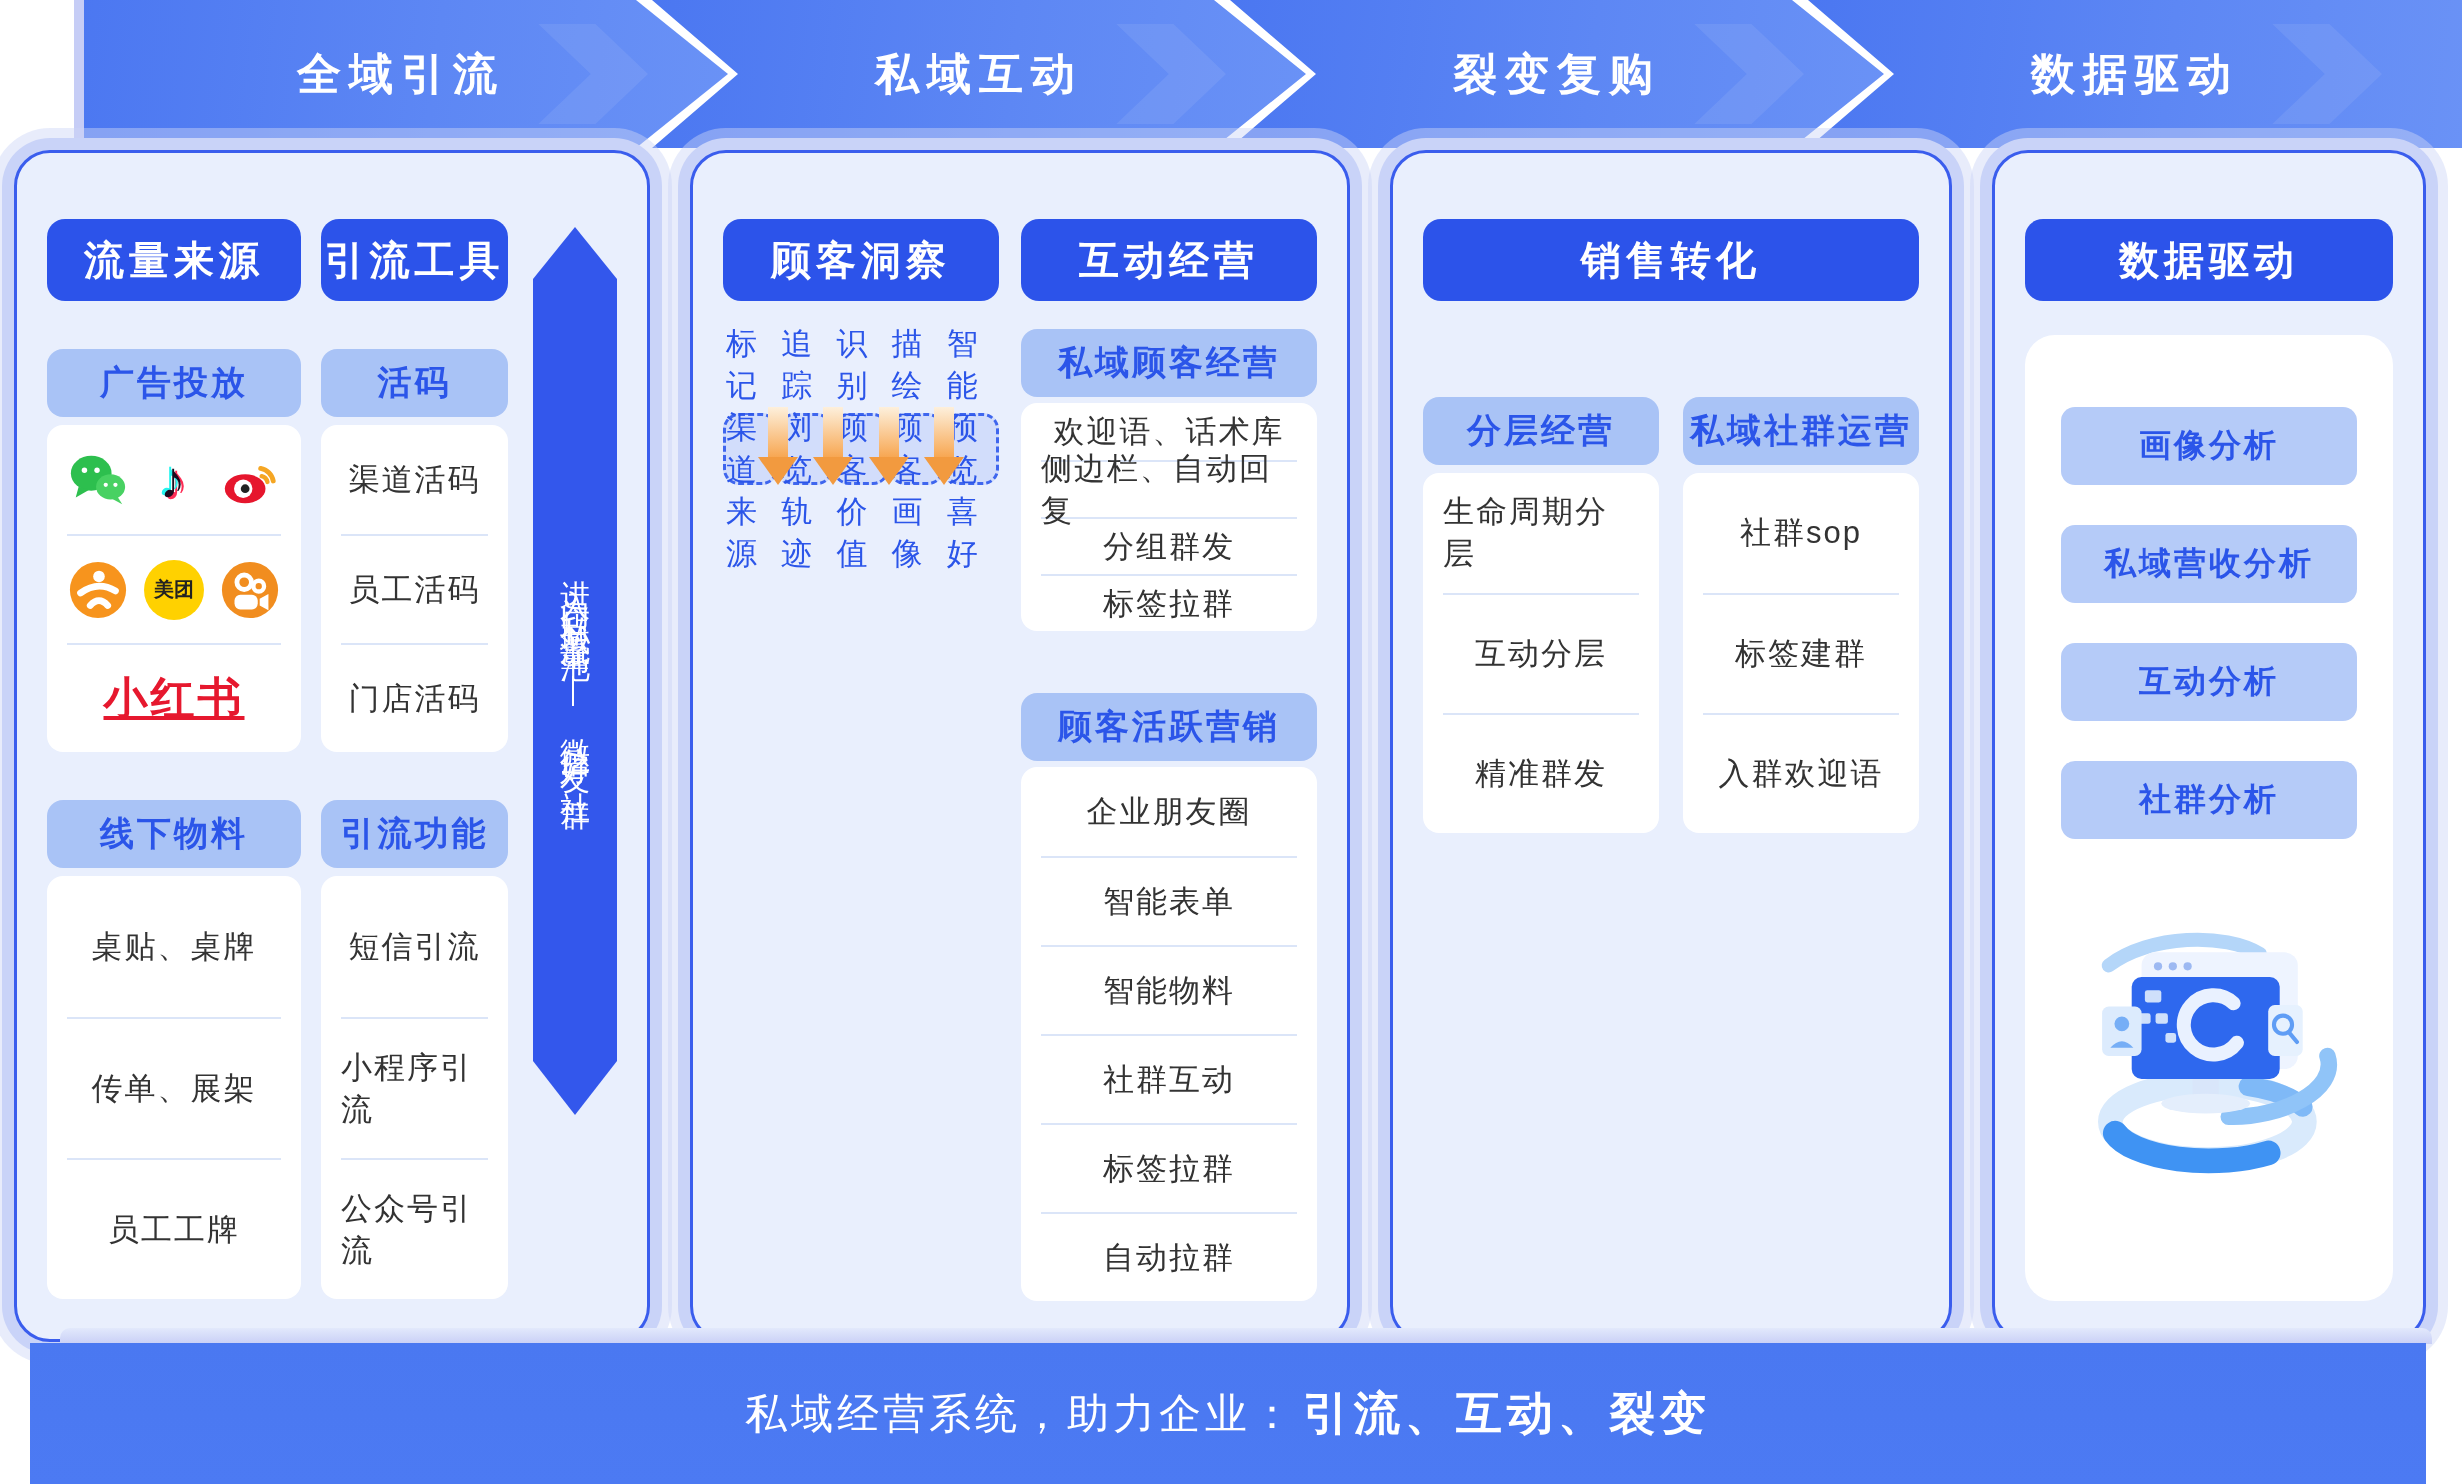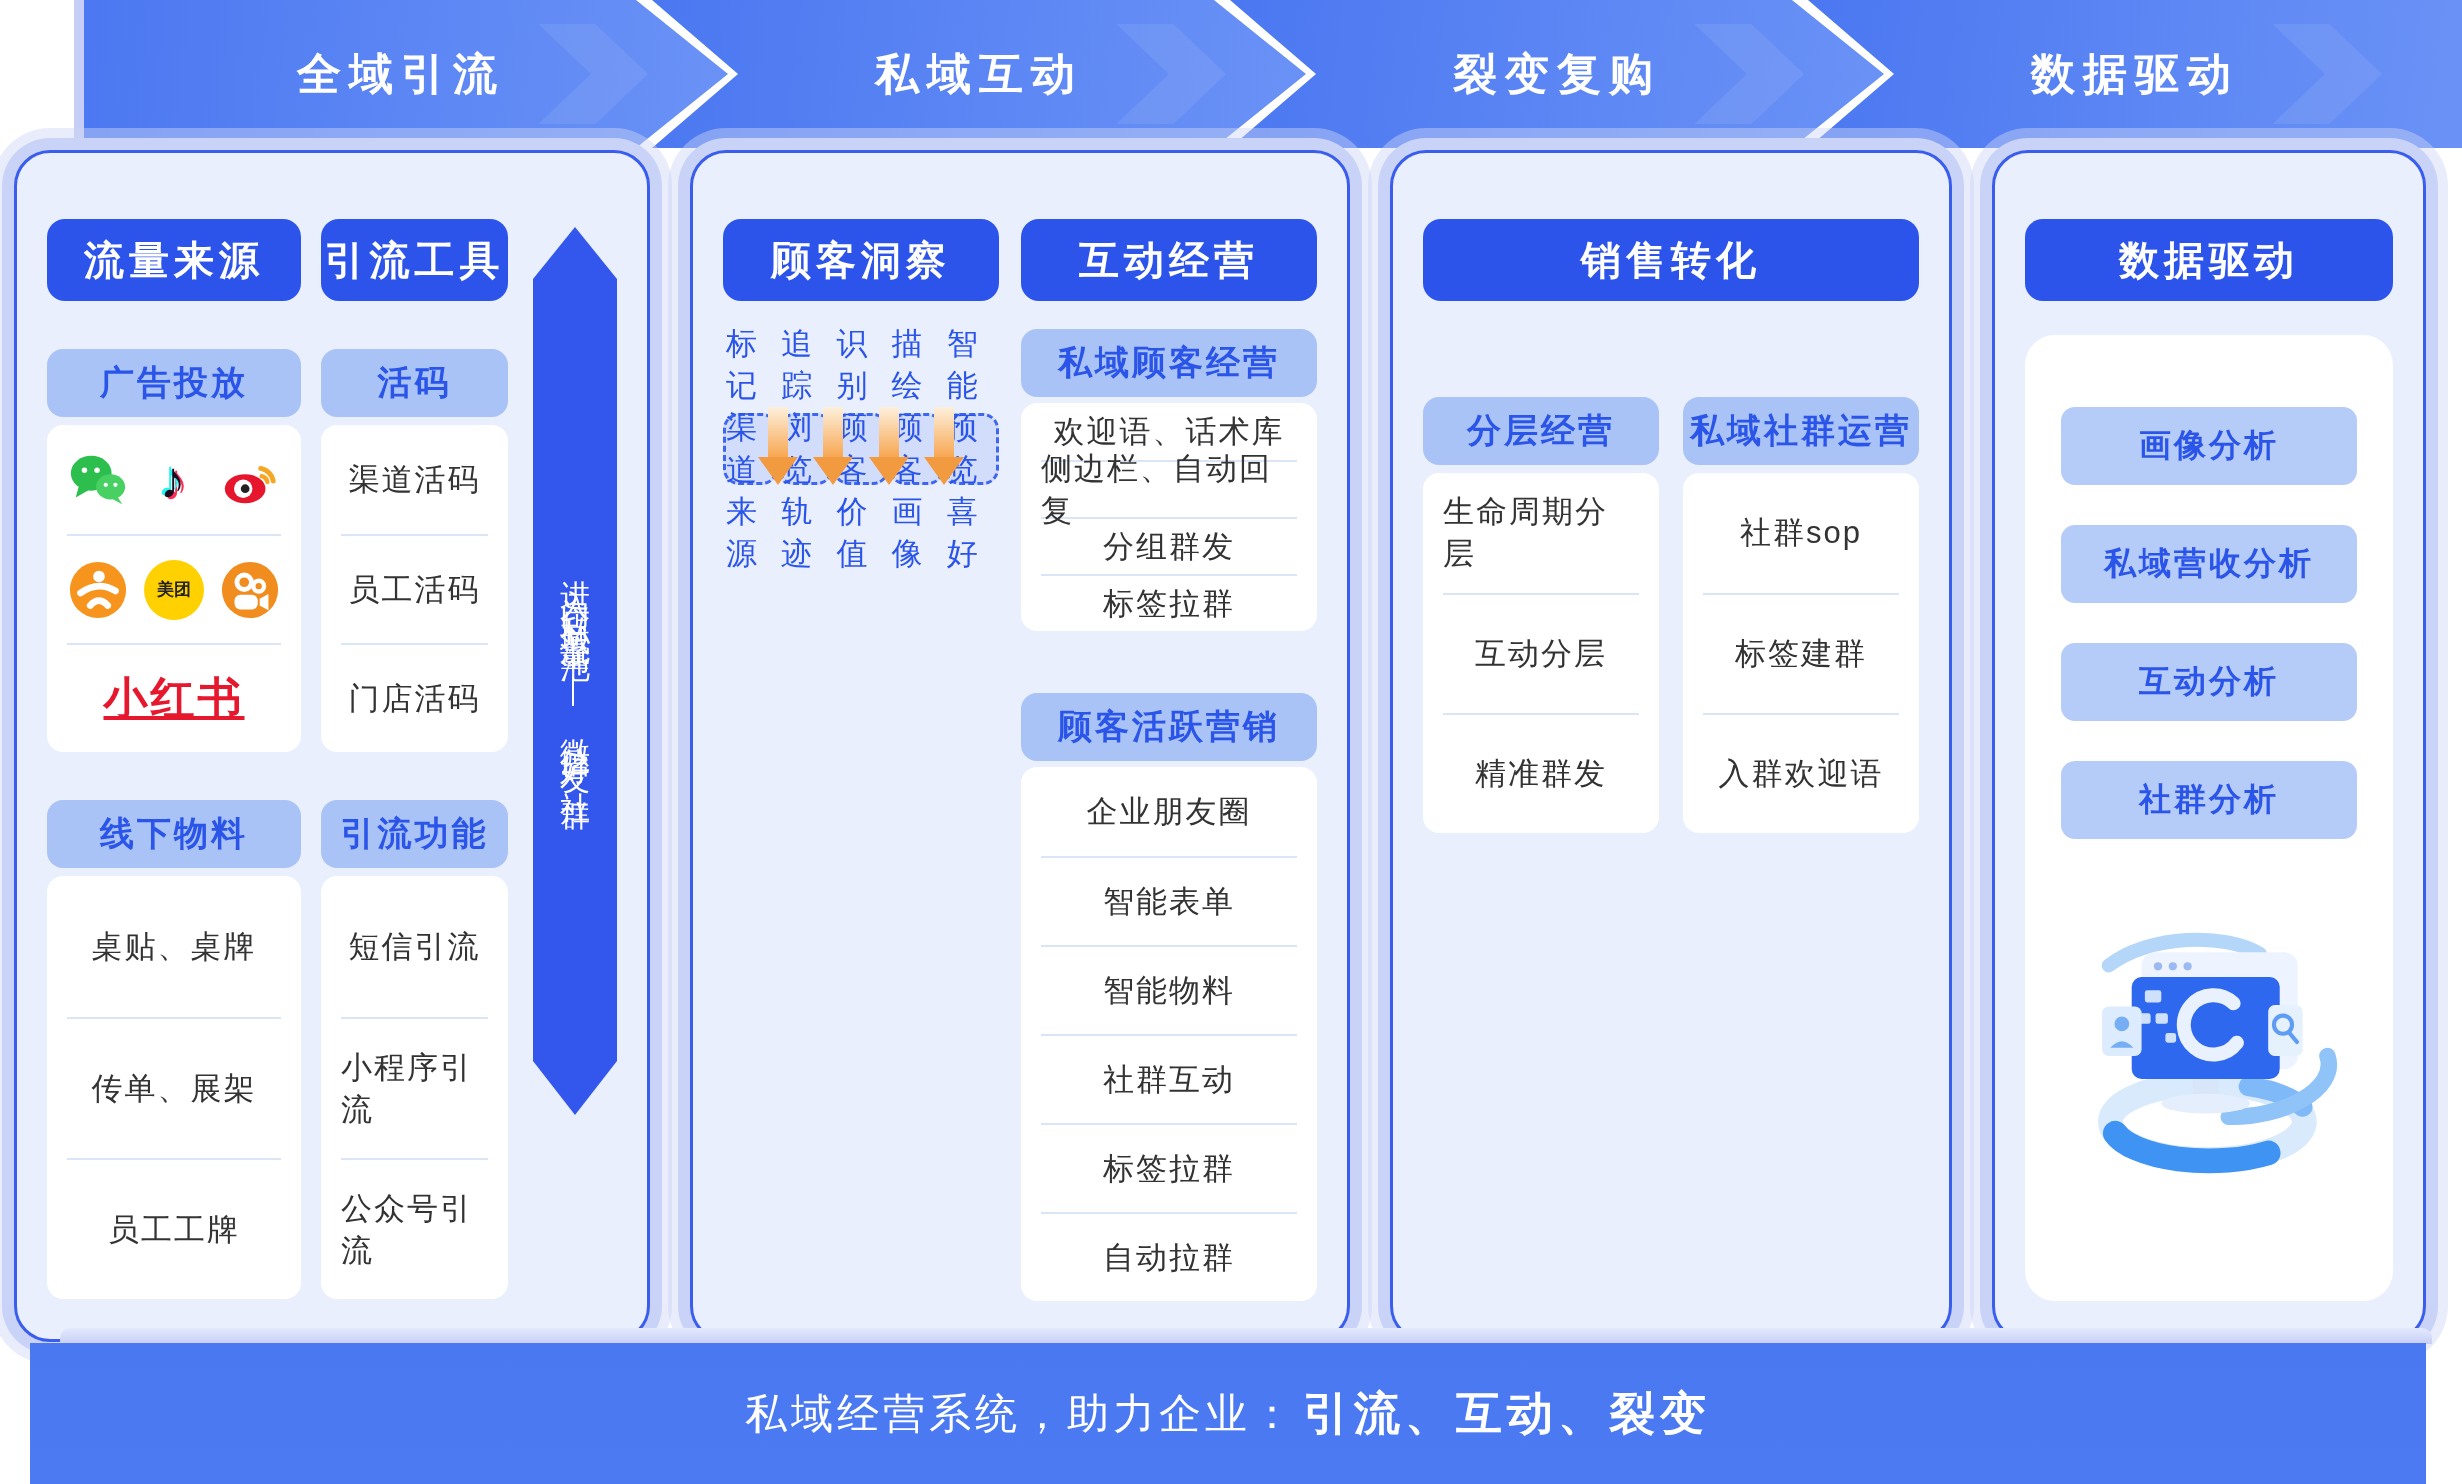--- a/index.html
+++ b/index.html
@@ -55,21 +55,21 @@
   .p1-col .card { margin-top:8px; }
   .card.rows-110 .row { height:109px; }
   .card.rows-142 .row { height:141px; }
   .logo-row { gap:14px; }
   .logo { width:62px; height:62px; display:flex; align-items:center; justify-content:center; }
   .logo svg { width:62px; height:62px; }
   .douyin-note { font-size:52px; font-weight:bold; color:#1b0b1e;
     text-shadow:-3px -2px 0 #25f4ee, 3px 2px 0 #fe2c55; }
   .meituan-circle { width:60px; height:60px; border-radius:50%; background:#ffd100;
     display:flex; align-items:center; justify-content:center;
-    color:#222; font-size:17px; font-weight:bold; letter-spacing:0; }
+    color:#222; font-size:20px; font-weight:bold; letter-spacing:0; }
   .xhs-wordmark { color:#e6182e; font-size:44px; font-weight:900; letter-spacing:3px;text-decoration:underline; }
 
   .ribbon { width:84px; margin-left:16px; margin-top:8px; height:888px; background:#3357ec;
     clip-path:polygon(50% 0, 100% 52px, 100% calc(100% - 54px), 50% 100%, 0 calc(100% - 54px), 0 52px);
     color:#fff; display:flex; align-items:center; justify-content:center; }
   .ribbon span { writing-mode:vertical-rl; font-size:30px; letter-spacing:9px; line-height:1; }
 
   
   .p2-grid { display:grid; grid-template-columns:276px 1fr; column-gap:22px; }
   .flow { display:flex; align-items:center; margin-top:92px; }

